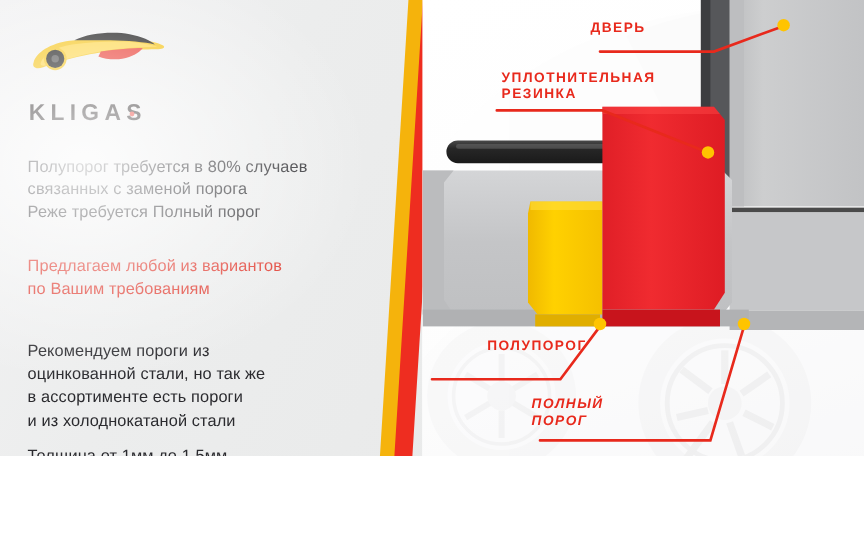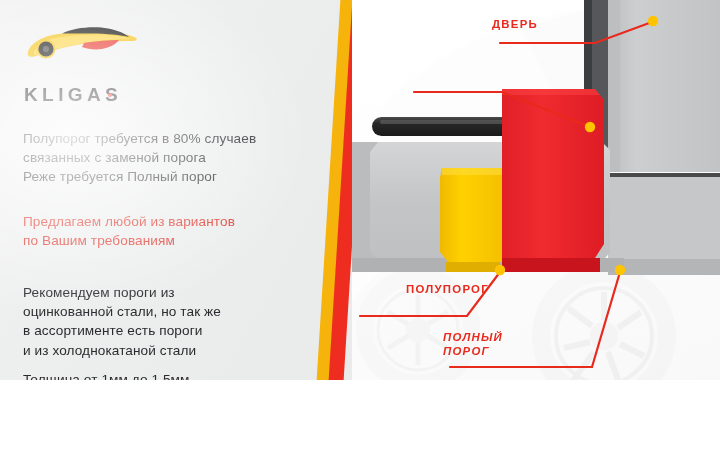--- a/index.html
+++ b/index.html
@@ -251,20 +251,22 @@
         <circle cx="148" cy="270" r="5.2" fill="#FFC400"></circle>
         <circle cx="268" cy="270" r="5.2" fill="#FFC400"></circle>
       </g>
     </svg>
 
     
   </div>
 
   <div class="lbl lbl-door">ДВЕРЬ</div>
 
+  <div class="lbl lbl-seal">УПЛОТНИТЕЛЬНАЯ
+РЕЗИНКА</div>
 
   <div class="lbl lbl-half">ПОЛУПОРОГ</div>
 
   <div class="lbl lbl-full">ПОЛНЫЙ
 ПОРОГ</div>
 
   <div class="avito">
     <svg width="19" height="19" viewBox="0 0 19 19">
       <circle cx="5" cy="5.5" r="4.3" fill="#ededee"></circle>
       <circle cx="14" cy="4.6" r="3.1" fill="#e6e6e7"></circle>

